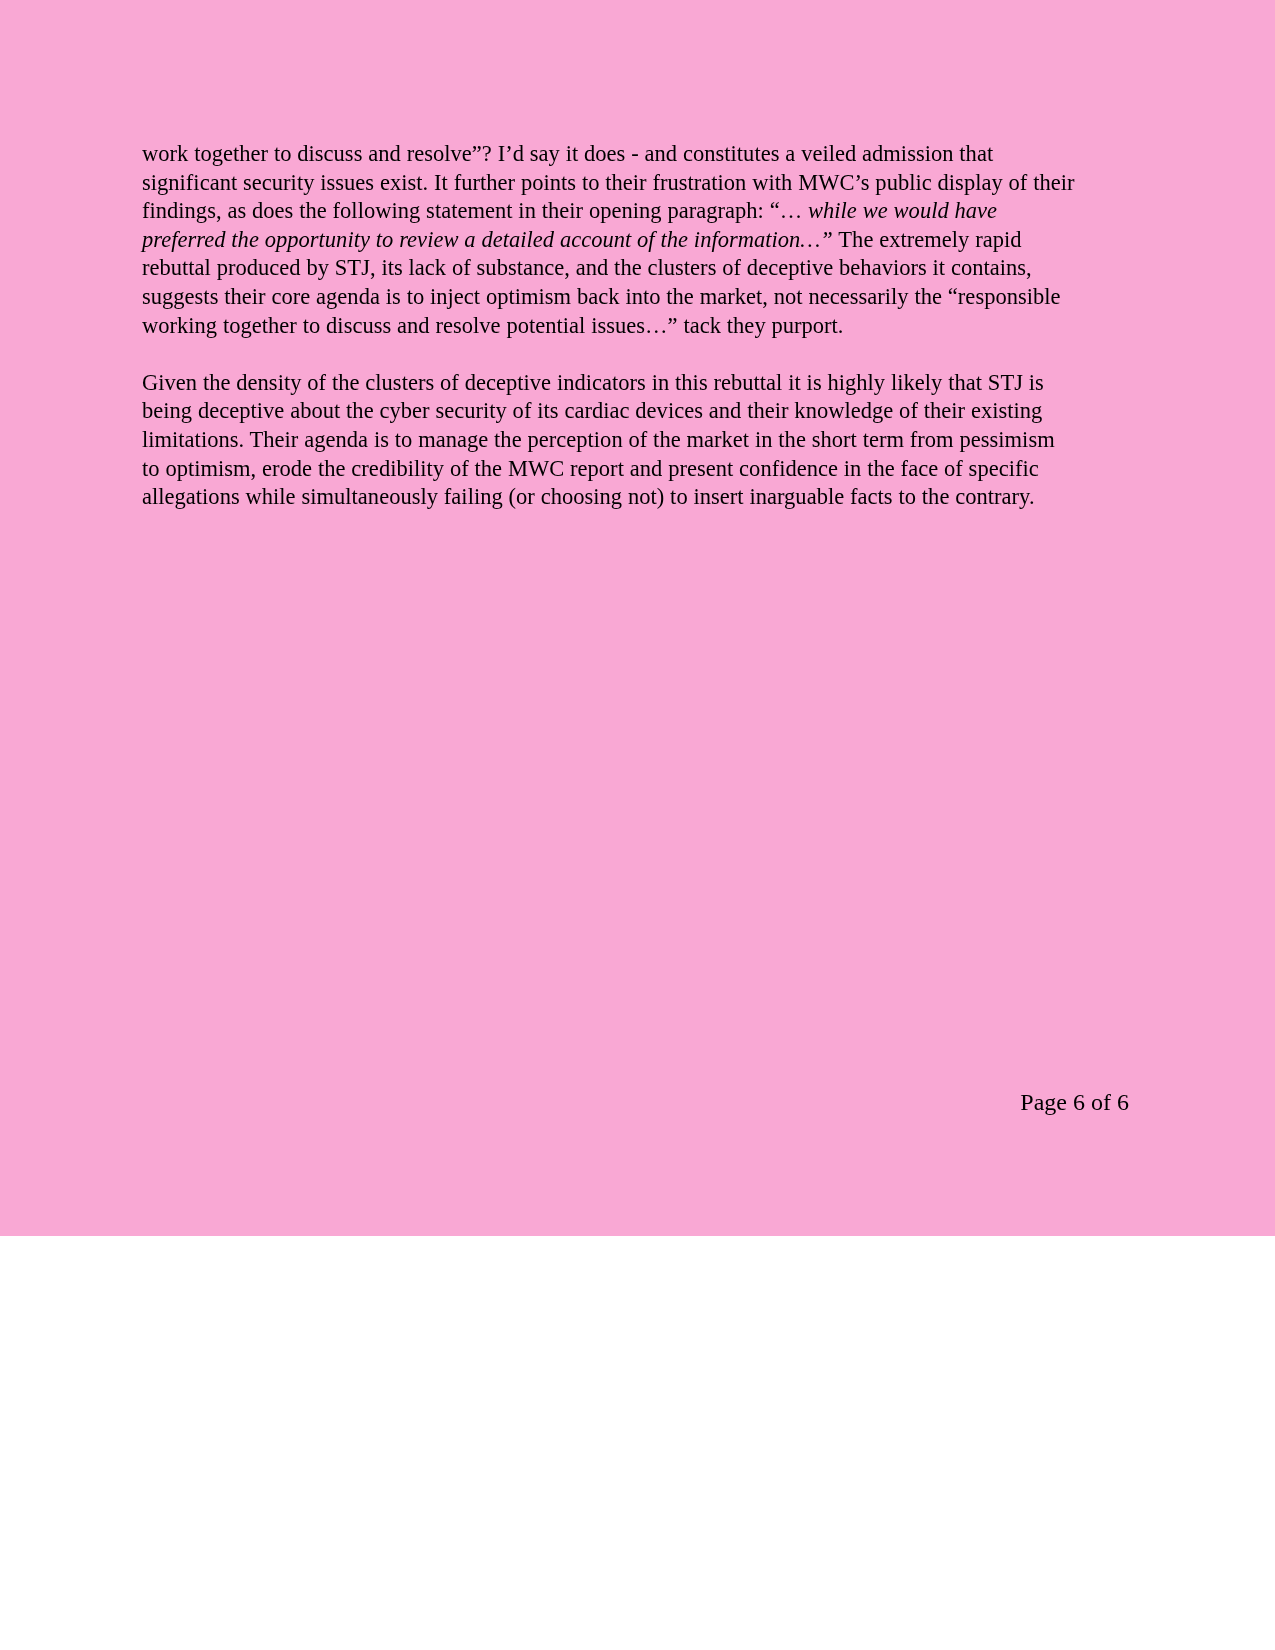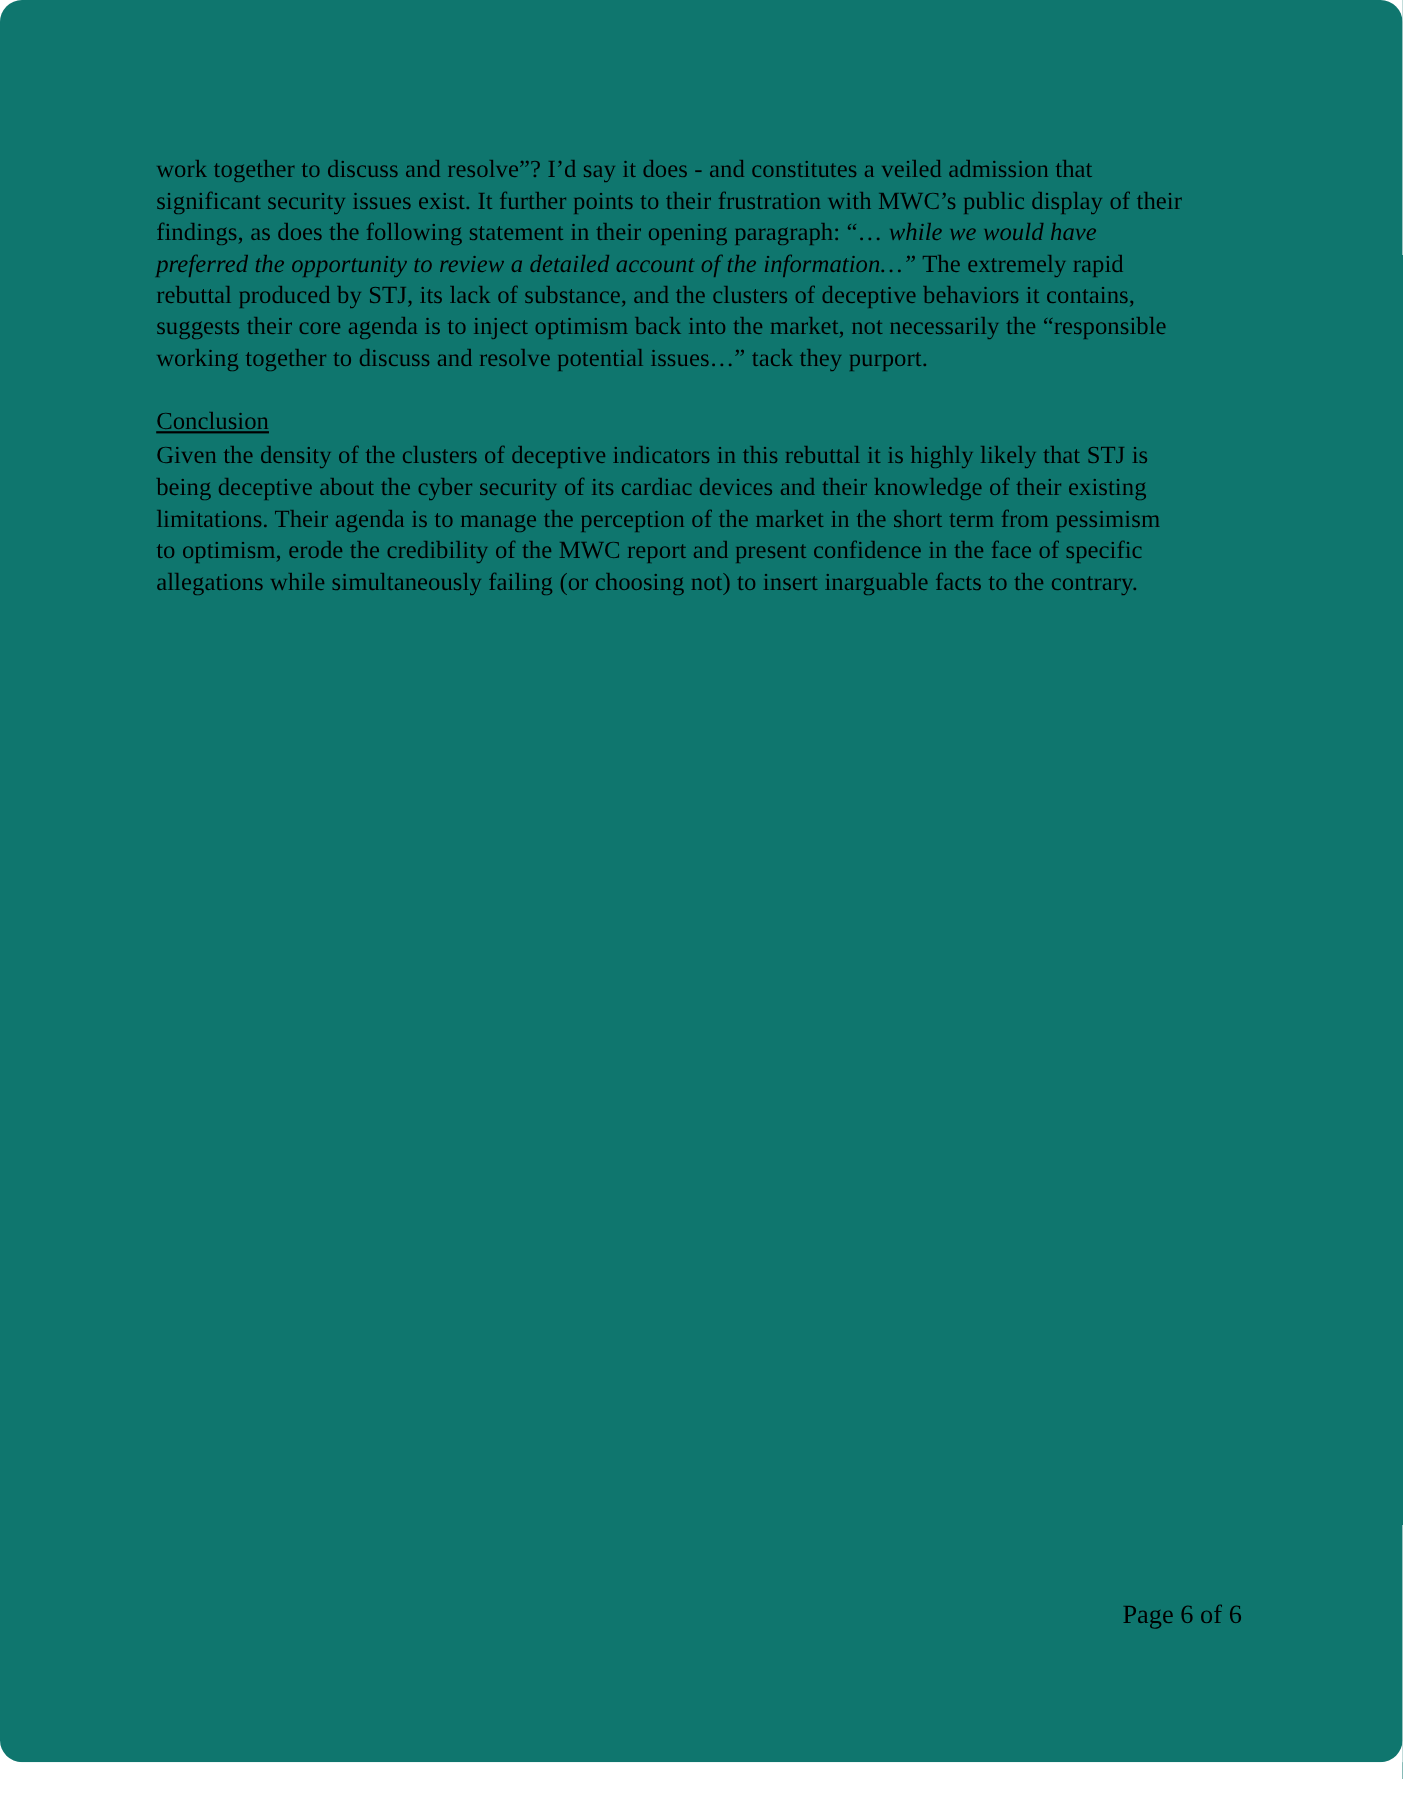--- a/index.html
+++ b/index.html
@@ -3,27 +3,26 @@
 <meta charset="utf-8">
 <style>
   html, body {
     margin: 0;
     padding: 0;
     background: #ffffff;
   }
   .page {
     position: relative;
     width: 1275px;
-    height: 1602px;
-    background: #0f766e;
+    height: 1236px;
+    background: #f9a8d4;
     margin: 0 auto;
     overflow: hidden;
     font-family: "Liberation Serif", "DejaVu Serif", serif;
     color: #000000;
-    border-radius: 20px;
   }
   .content {
     position: absolute;
     left: 142px;
     top: 140px;
     width: 933px;
   }
   p.body-par {
     margin: 0;
     font-size: 22.5px;
@@ -66,23 +65,20 @@
 <body>
 
 <div class="page">
 
   <div class="content">
 
     <p class="body-par"><span>work together to discuss and resolve”? I’d say it does - and constitutes a veiled admission that significant security issues exist. It further points to their frustration with MWC’s public display of their findings, as does the following statement in their opening paragraph: “… </span><span class="ital">while we would have preferred the opportunity to review a detailed account of the information…”</span><span> The extremely rapid rebuttal produced by STJ, its lack of substance, and the clusters of deceptive behaviors it contains, suggests their core agenda is to inject optimism back into the market, not necessarily the “responsible working together to discuss and resolve potential issues…” tack they purport.</span></p>
 
     <div class="gap"></div>
 
-    <div class="heading-wrap">
-      <span class="heading">Conclusion</span>
-    </div>
 
     <p class="body-par">Given the density of the clusters of deceptive indicators in this rebuttal it is highly likely that STJ is being deceptive about the cyber security of its cardiac devices and their knowledge of their existing limitations. Their agenda is to manage the perception of the market in the short term from pessimism to optimism, erode the credibility of the MWC report and present confidence in the face of specific allegations while simultaneously failing (or choosing not) to insert inarguable facts to the contrary.</p>
 
   </div>
 
   <div class="footer">Page 6 of 6</div>
 
 </div>
 
 </body></html>

